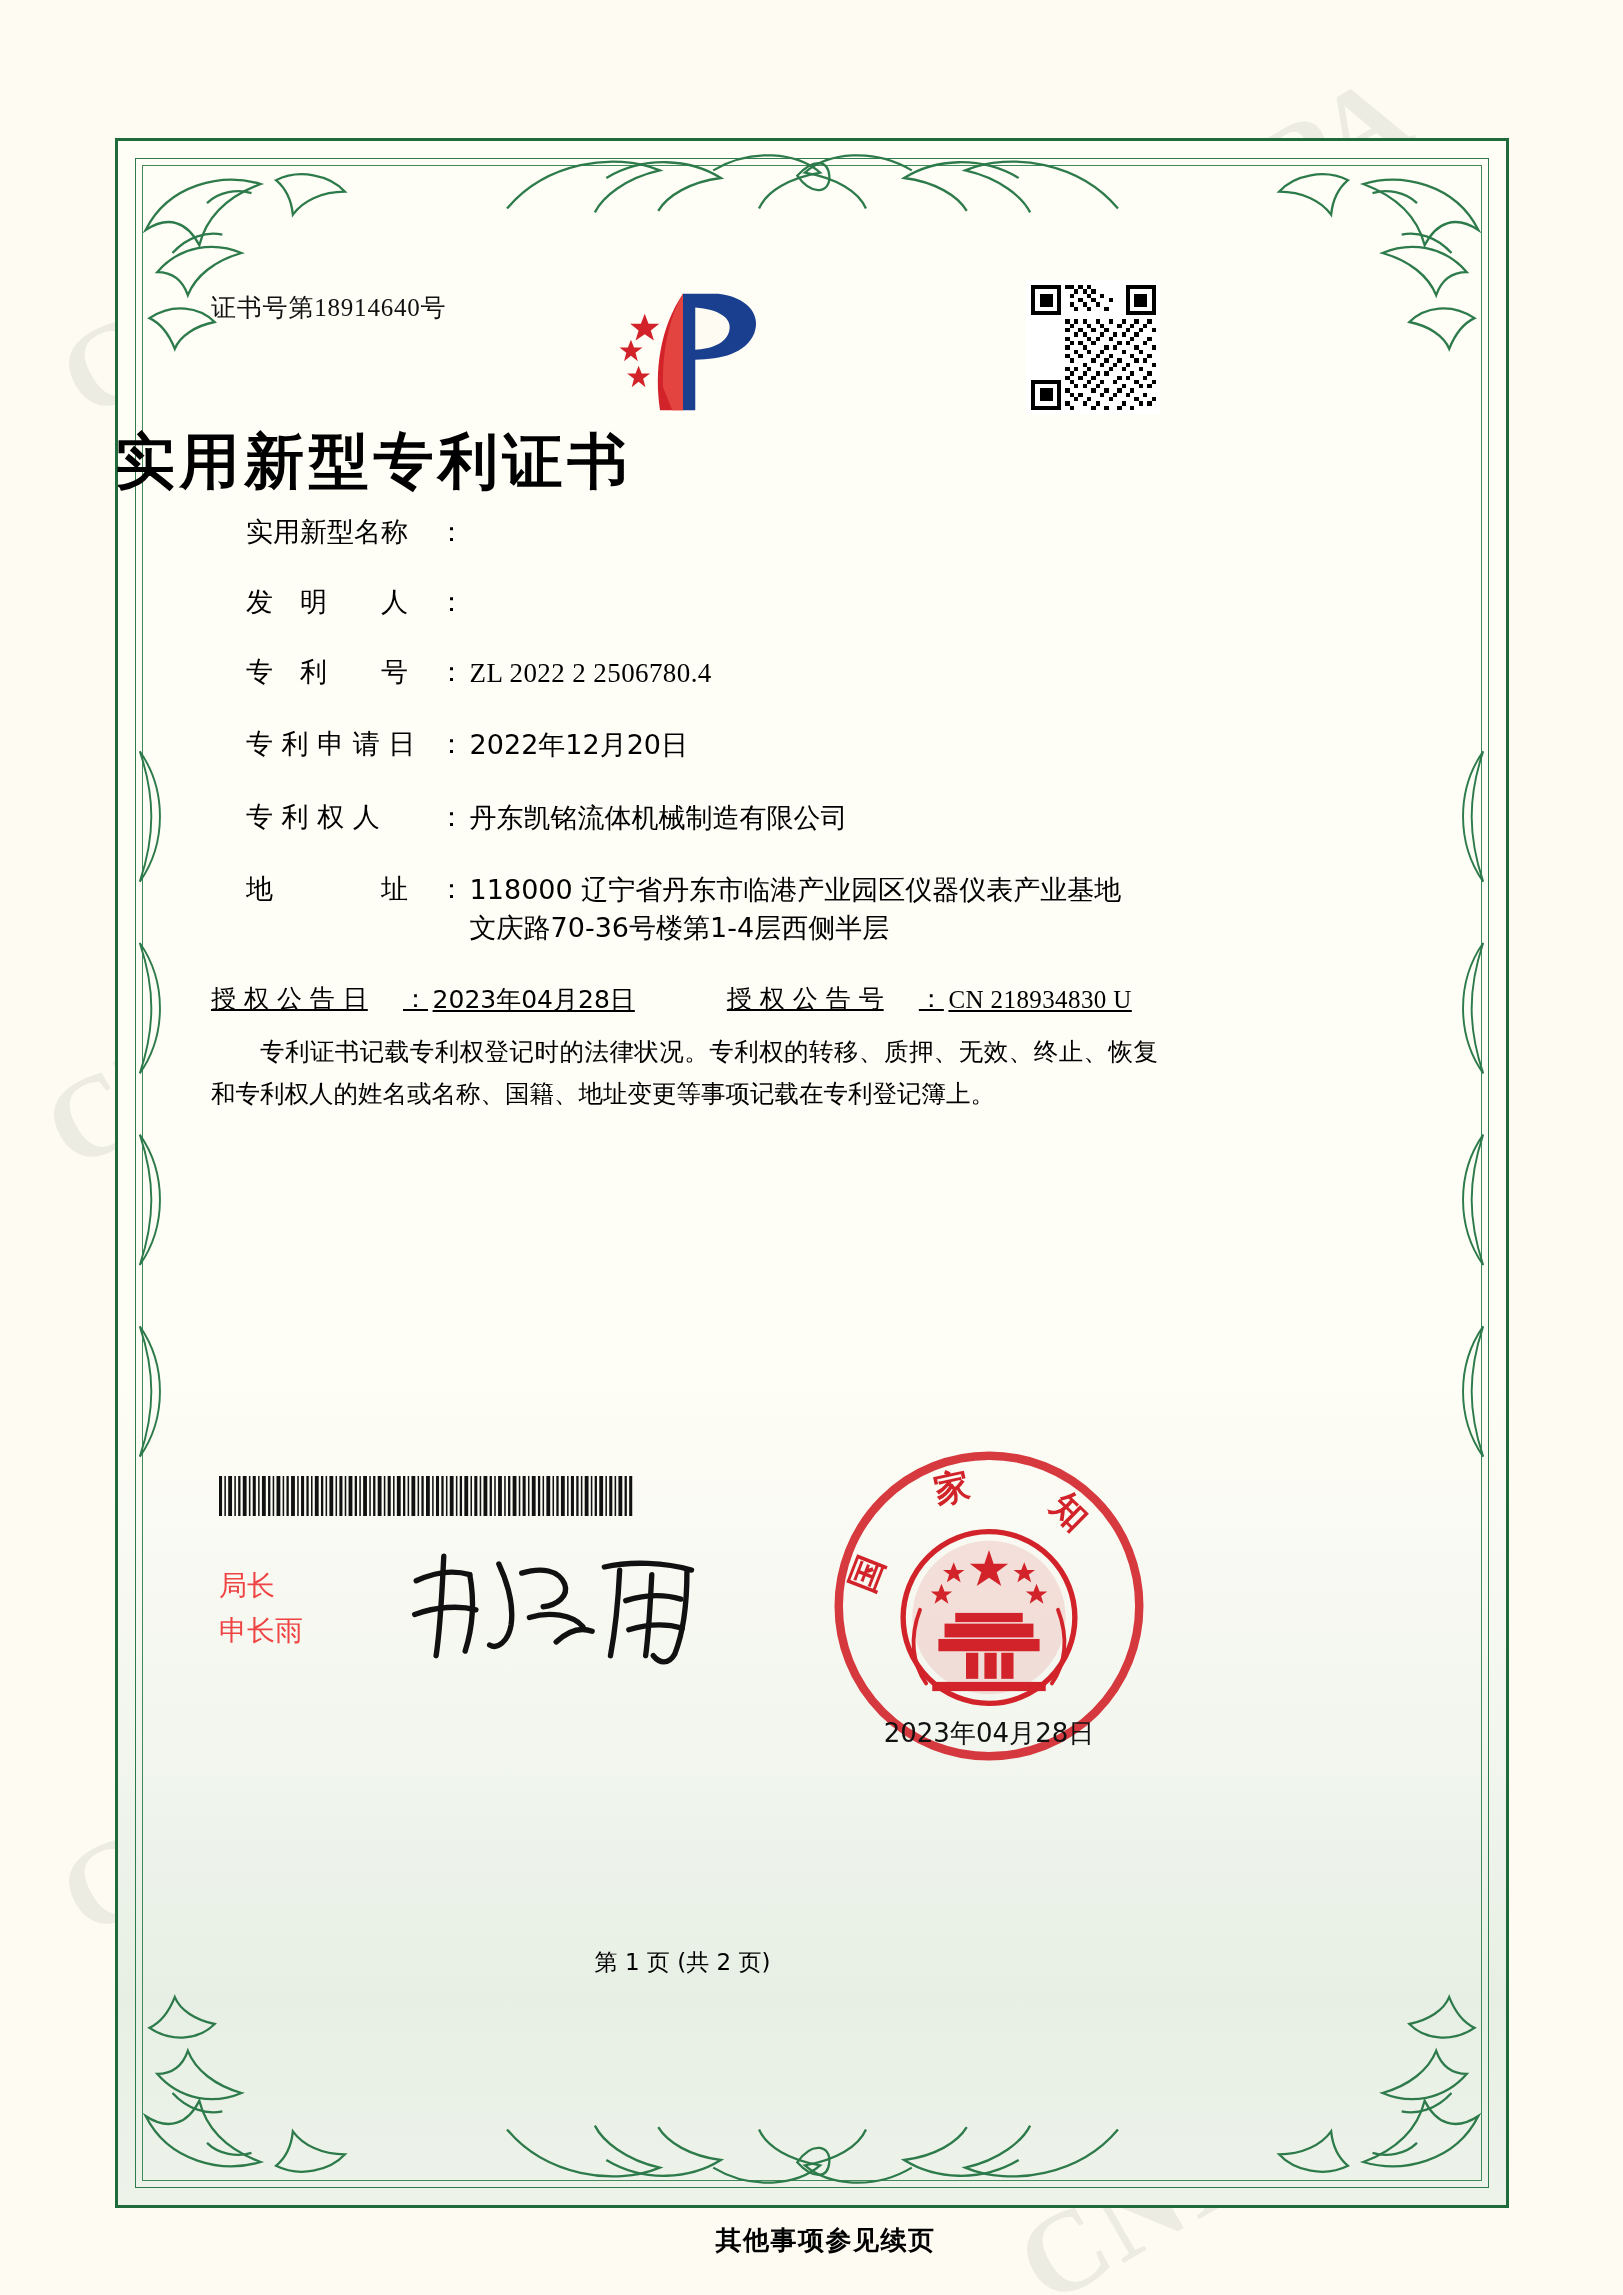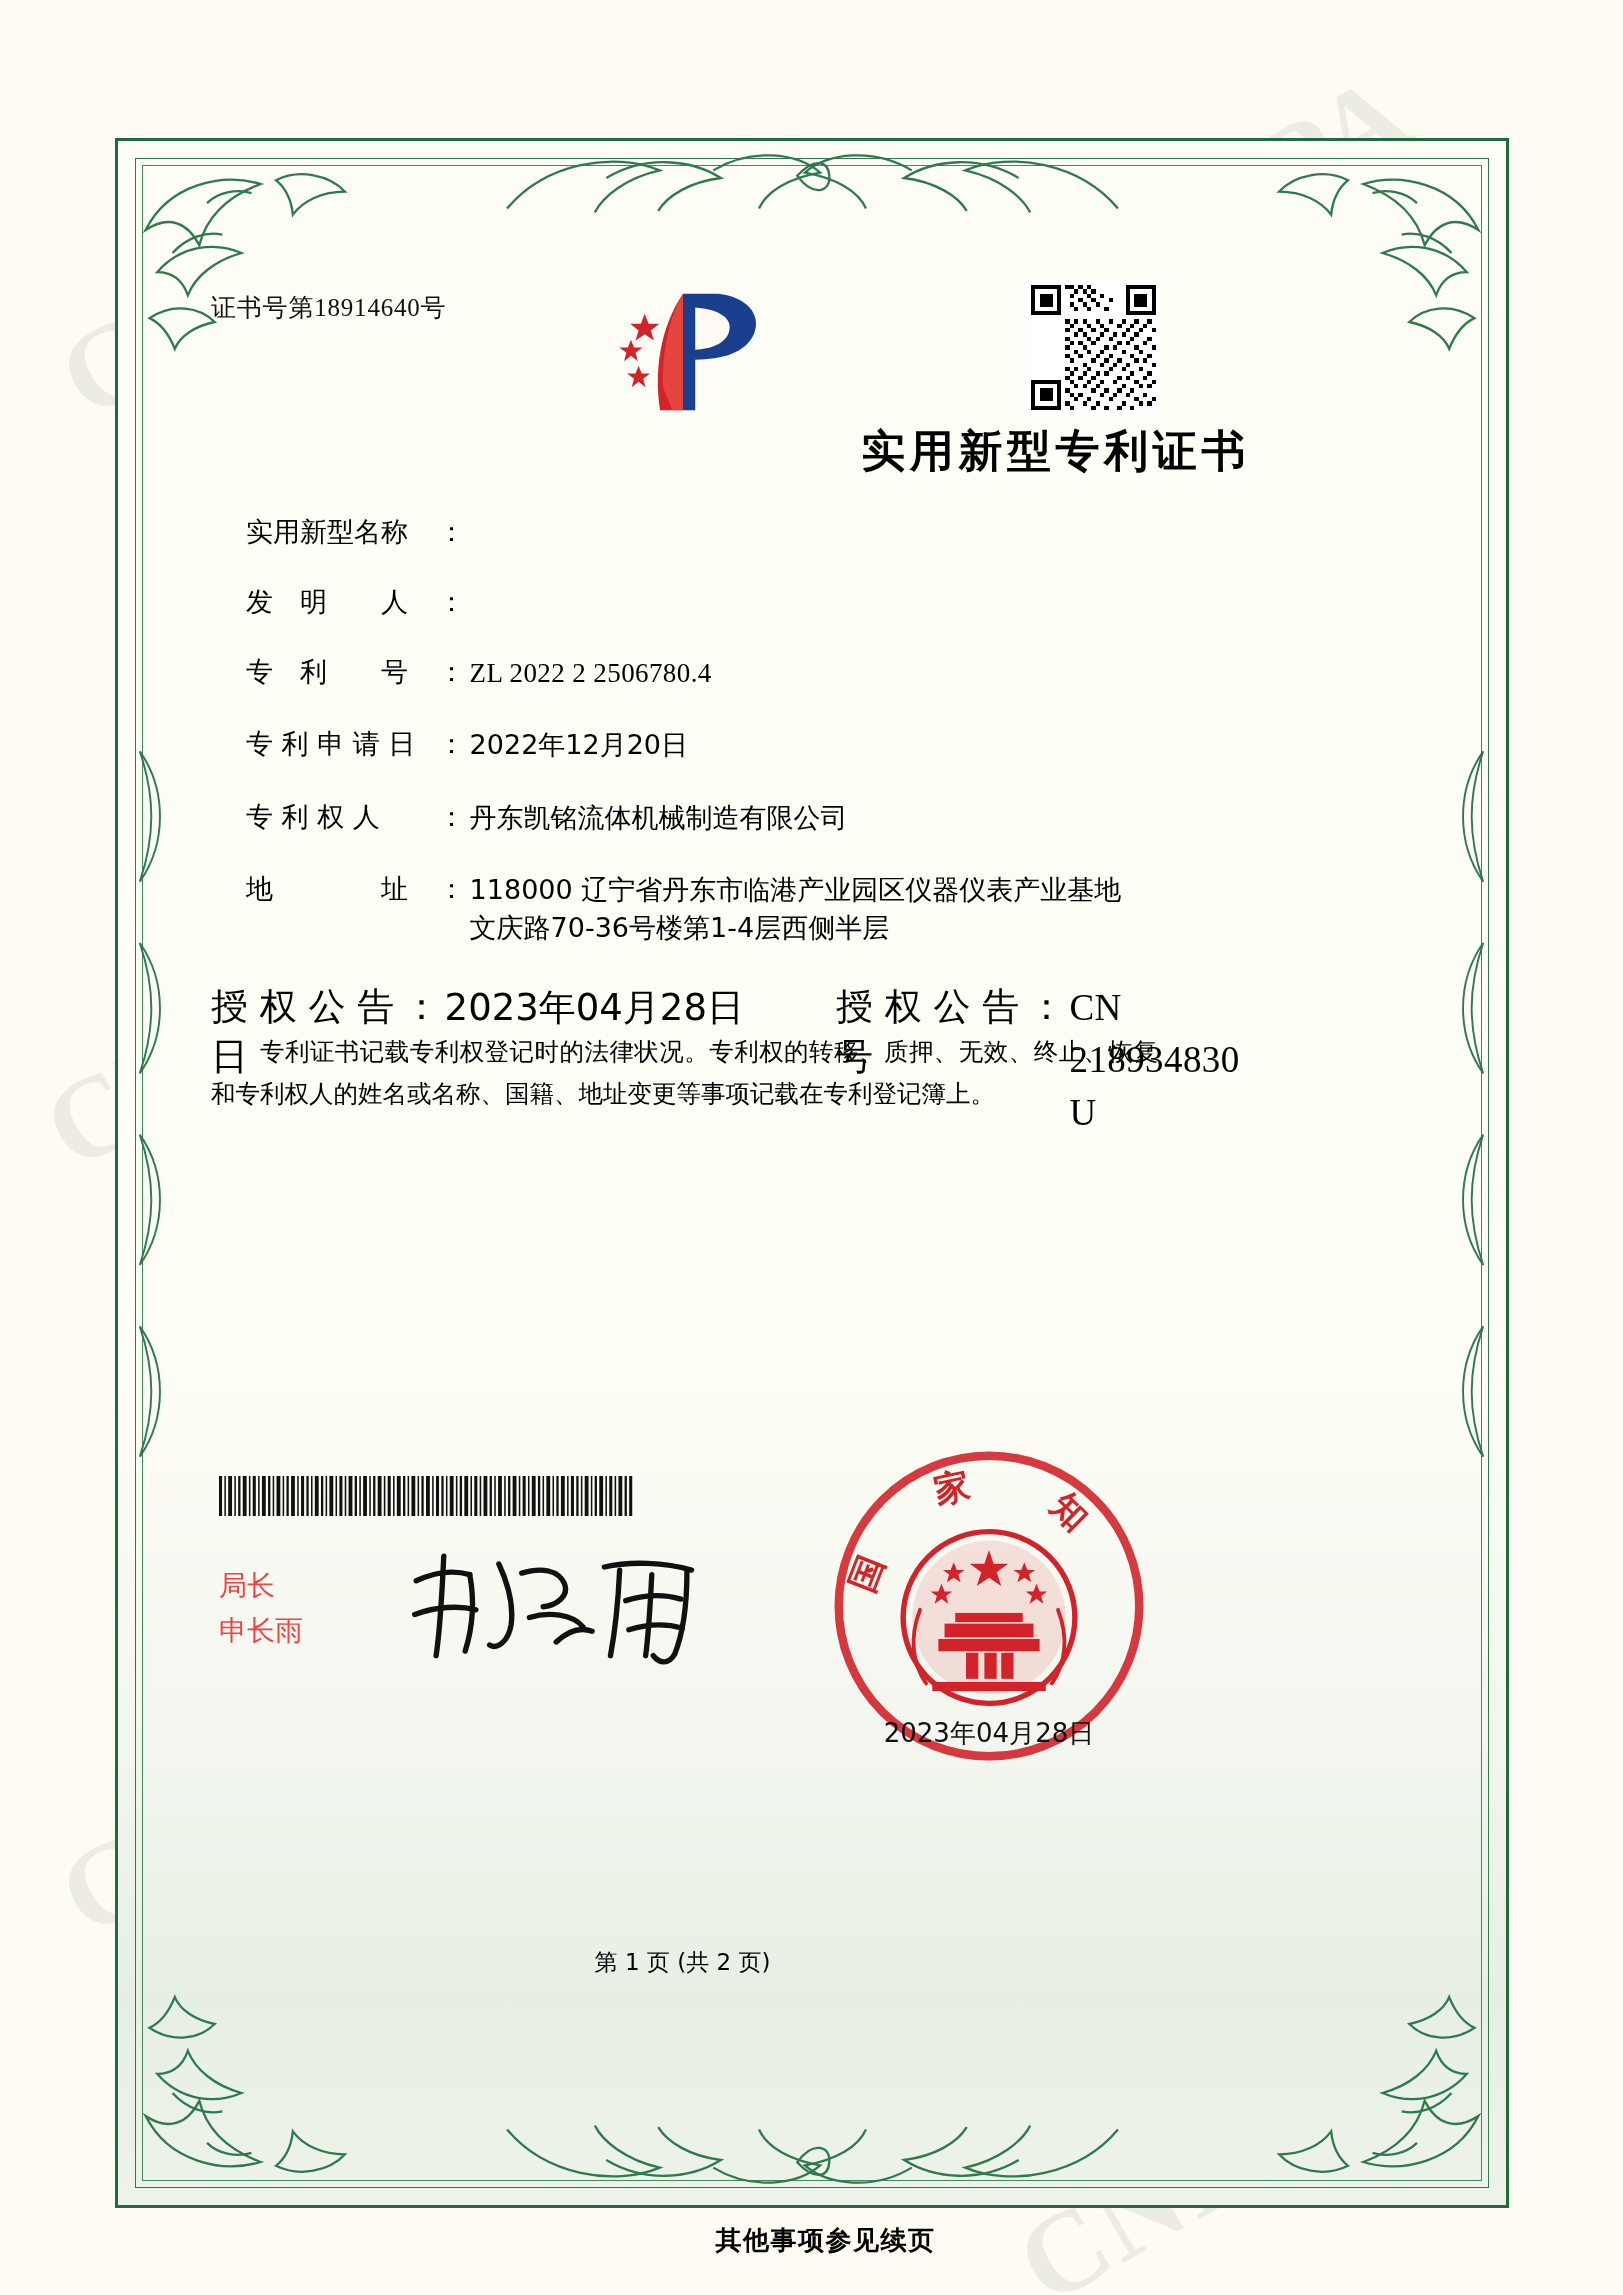--- a/index.html
+++ b/index.html
@@ -105,22 +105,22 @@
     transform: translateX(-50%);
     top: 142px;
     width: 230px;
     height: 134px;
   }
   .doc-title {
     position: absolute;
     left: 0;
     right: 0;
     top: 284px;
-    text-align: right;
-    font-size: 44px;
+    text-align: left;
+    font-size: 60px;
     font-weight: bold;
     letter-spacing: 4.6px;
     color: #000;
     font-family: "DejaVu Sans", sans-serif;
   }
 
   .fields {
     position: absolute;
     left: 96px;
     top: 376px;
@@ -151,22 +151,23 @@
     font-family: "DejaVu Sans", sans-serif;
     line-height: 1.42;
   }
   .field-value.mono {
     font-family: "Liberation Serif", serif;
     letter-spacing: 0.4px;
   }
   .inline-pair {
     display: flex;
     align-items: flex-start;
-    font-size: 37px;
+    font-size: 25px;
     margin-bottom: 42px;
+    text-decoration: underline;
   }
   .inline-pair .second-label {
     margin-left: 92px;
     font-family: "DejaVu Sans", sans-serif;
     display: flex;
     justify-content: space-between;
     width: 192px;
     flex: 0 0 192px;
   }
 

